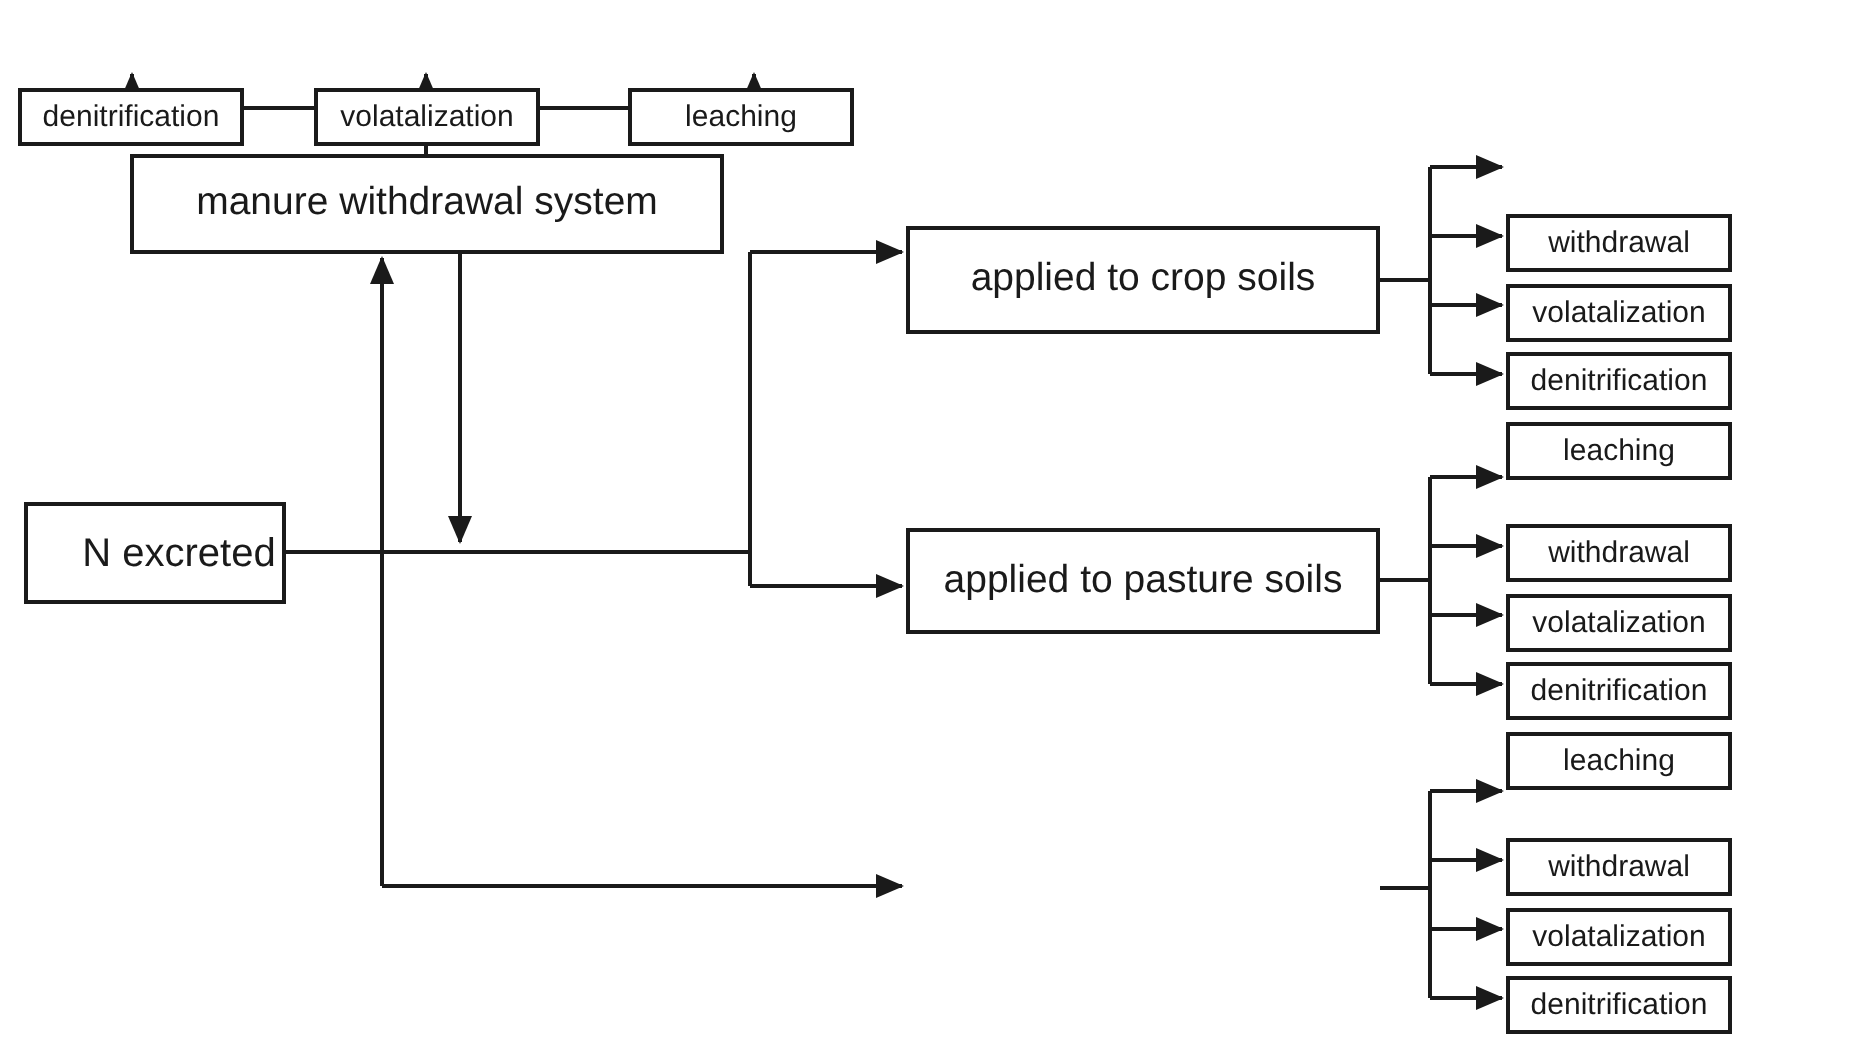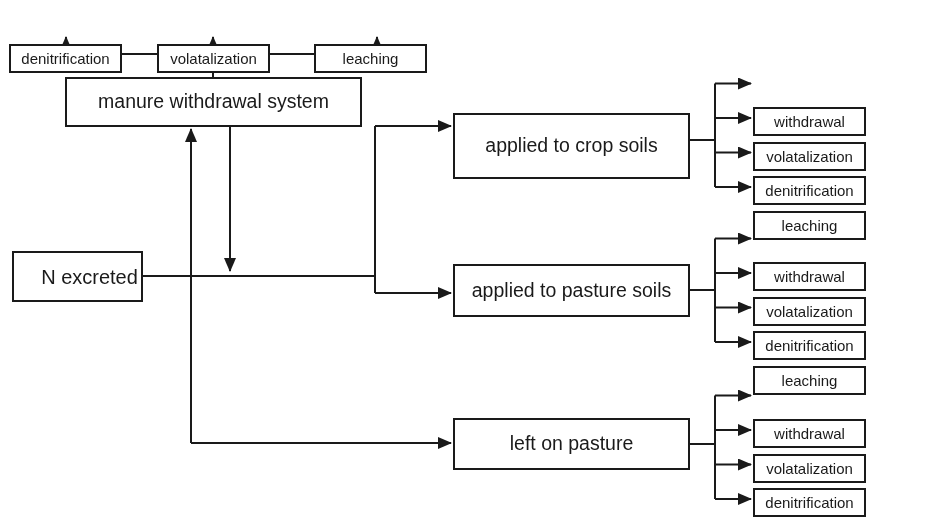--- a/index.html
+++ b/index.html
@@ -89,23 +89,22 @@
   </svg>
 
   <div class="node sm" style="left:9px;top:6px;width:113px;height:29px;">denitrification</div>
   <div class="node sm" style="left:157px;top:6px;width:113px;height:29px;">volatalization</div>
   <div class="node sm" style="left:314px;top:6px;width:113px;height:29px;">leaching</div>
 
   <div class="node lg" style="left:65px;top:77px;width:297px;height:50px;">manure withdrawal system</div>
 
   <div class="node xl" style="left:12px;top:251px;width:131px;height:51px;padding-left:24px;">N excreted</div>
 
-  <div class="node lg" style="left:453px;top:113px;width:237px;height:66px;">applied to crop soils</div>
+  <div class="node lg" style="left:453px;top:113px;width:237px;height:54px;">applied to crop soils</div>
   <div class="node lg" style="left:453px;top:264px;width:237px;height:53px;">applied to pasture soils</div>
-  <div class="node lg" style="left:453px;top:418px;width:237px;height:52px;">left on pasture</div>
 
   <div class="node sm" style="left:753px;top:69px;width:113px;height:29px;">withdrawal</div>
   <div class="node sm" style="left:753px;top:103.5px;width:113px;height:29px;">volatalization</div>
   <div class="node sm" style="left:753px;top:138px;width:113px;height:29px;">denitrification</div>
   <div class="node sm" style="left:753px;top:172.5px;width:113px;height:29px;">leaching</div>
 
   <div class="node sm" style="left:753px;top:224px;width:113px;height:29px;">withdrawal</div>
   <div class="node sm" style="left:753px;top:258.5px;width:113px;height:29px;">volatalization</div>
   <div class="node sm" style="left:753px;top:293px;width:113px;height:29px;">denitrification</div>
   <div class="node sm" style="left:753px;top:327.5px;width:113px;height:29px;">leaching</div>

